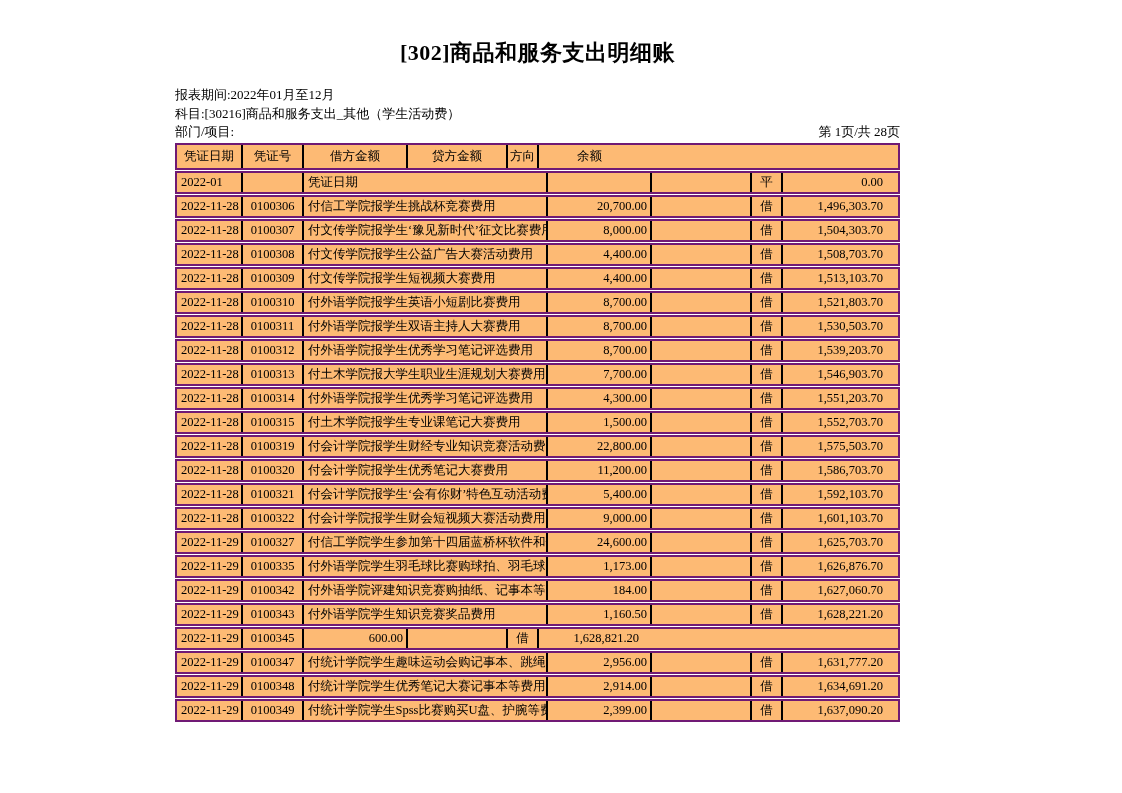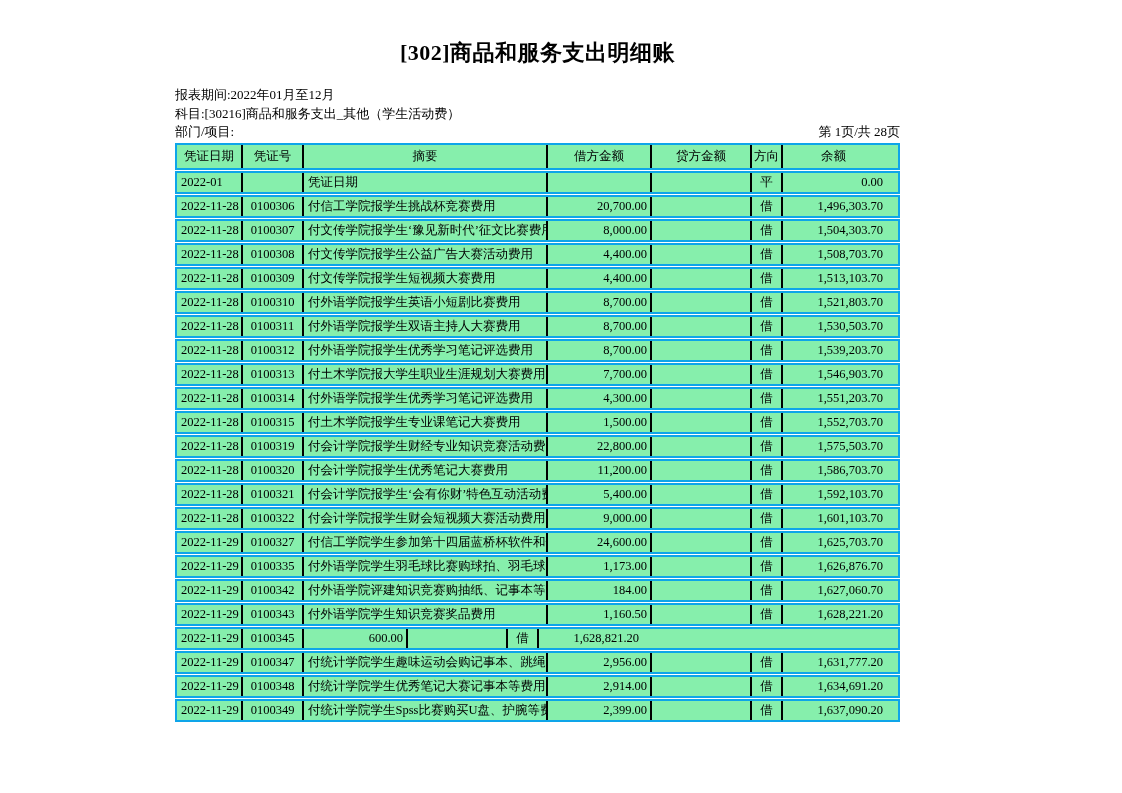--- a/index.html
+++ b/index.html
@@ -37,24 +37,24 @@
   .meta-line.split {
     display: flex;
     justify-content: space-between;
   }
   .acct-table {
     margin-top: 1px;
   }
   .row {
     display: flex;
     box-sizing: border-box;
-    border: 2px solid #0ea5e9;
+    border: 2px solid #701a75;
     height: 23px;
     margin-bottom: 1px;
-    background: #86efac;
+    background: #fdba74;
   }
   .row.header {
     height: 27px;
   }
   .cell {
     box-sizing: border-box;
     font-size: 12.5px;
     line-height: 19px;
     overflow: hidden;
     white-space: nowrap;
@@ -85,21 +85,20 @@
     <div class="meta-line split">
       <span>部门/项目:</span>
       <span>第 1页/共 28页</span>
     </div>
   </div>
 
   <div class="acct-table">
     <div class="row header">
       <div class="cell c1">凭证日期</div>
       <div class="cell c2">凭证号</div>
-      <div class="cell c3">摘要</div>
       <div class="cell c4">借方金额</div>
       <div class="cell c5">贷方金额</div>
       <div class="cell c6">方向</div>
       <div class="cell c7">余额</div>
     </div>
     <div id="table-body">
         <div class="row">
           <div class="cell c1">2022-01</div>
           <div class="cell c2"></div>
           <div class="cell c3">凭证日期</div>

